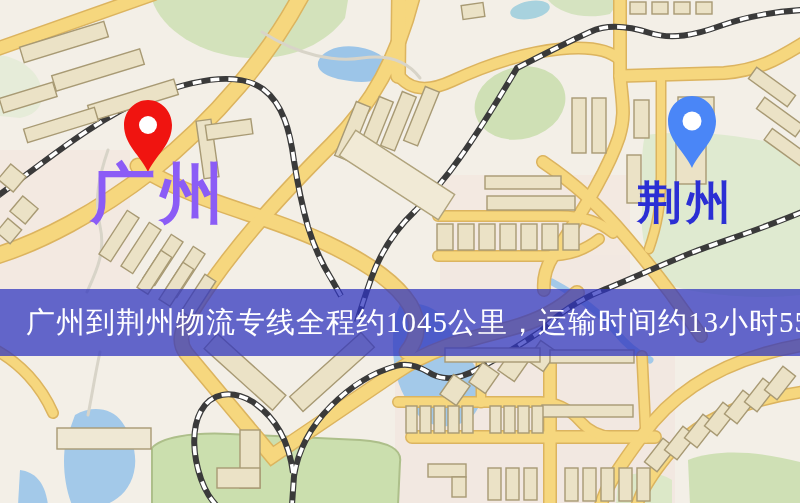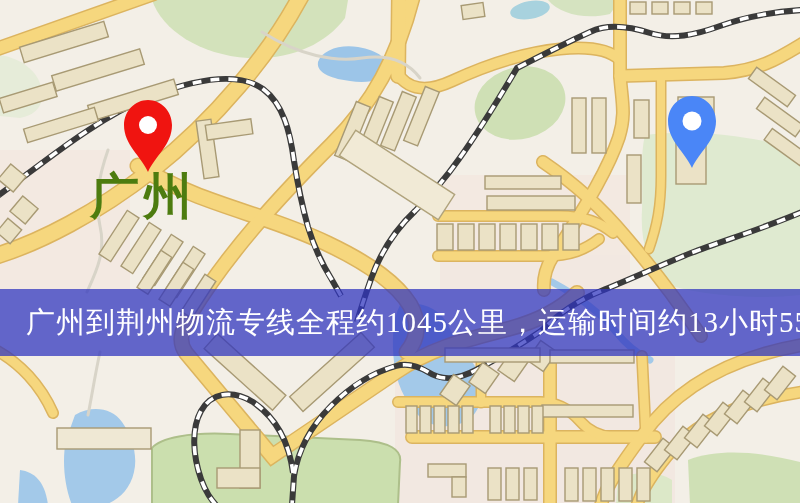--- a/index.html
+++ b/index.html
@@ -7,21 +7,21 @@
     position:relative;width:800px;height:503px;overflow:hidden;
     font-family:"Liberation Sans","DejaVu Sans",sans-serif;
     background:#f3efe7;
   }
   .map-svg{position:absolute;left:0;top:0;width:800px;height:503px;display:block;}
   .marker-pin{position:absolute;pointer-events:none;}
   .marker-label{
     position:absolute;font-family:"Liberation Serif","DejaVu Serif",serif;
     font-weight:600;line-height:1;white-space:nowrap;letter-spacing:4px;
   }
-  .origin-label{left:90px;top:172px;font-size:49px;color:#4d7c0f;}
+  .origin-label{left:90px;top:162px;font-size:65px;color:#8b5cf6;}
   .dest-label{left:637px;top:181px;font-size:45px;color:#2b2fd4;}
   .banner{
     position:absolute;left:0;top:289px;width:800px;height:67px;
     background:rgba(47,52,190,0.74);
     display:flex;align-items:center;
   }
   .banner-text{
     font-family:"Liberation Serif","DejaVu Serif",serif;
     color:#ffffff;font-size:29px;padding-left:26px;letter-spacing:1px;white-space:nowrap;
   }
@@ -259,18 +259,19 @@
   <svg class="marker-pin" style="left:122px;top:98px;" width="52" height="74" viewBox="-26 -74 52 74">
     <path d="M0,0 C-7,-16 -24,-27 -24,-47 C-24,-61 -13,-72 0,-72 C13,-72 24,-61 24,-47 C24,-27 7,-16 0,0 Z" fill="#f01410"></path>
     <circle cx="0" cy="-47" r="9" fill="#ffffff"></circle>
   </svg>
   <div class="marker-label origin-label">广州</div>
 
   <svg class="marker-pin" style="left:666px;top:94px;" width="52" height="74" viewBox="-26 -74 52 74">
     <path d="M0,0 C-7,-16 -24,-27 -24,-47 C-24,-61 -13,-72 0,-72 C13,-72 24,-61 24,-47 C24,-27 7,-16 0,0 Z" fill="#4a86f7"></path>
     <circle cx="0" cy="-47" r="9.5" fill="#ffffff"></circle>
   </svg>
+  <div class="marker-label dest-label">荆州</div>
 
   <div class="banner">
     <span class="banner-text">广州到荆州物流专线全程约1045公里，运输时间约13小时55分钟.</span>
   </div>
 
 </div>
 
 </body></html>

